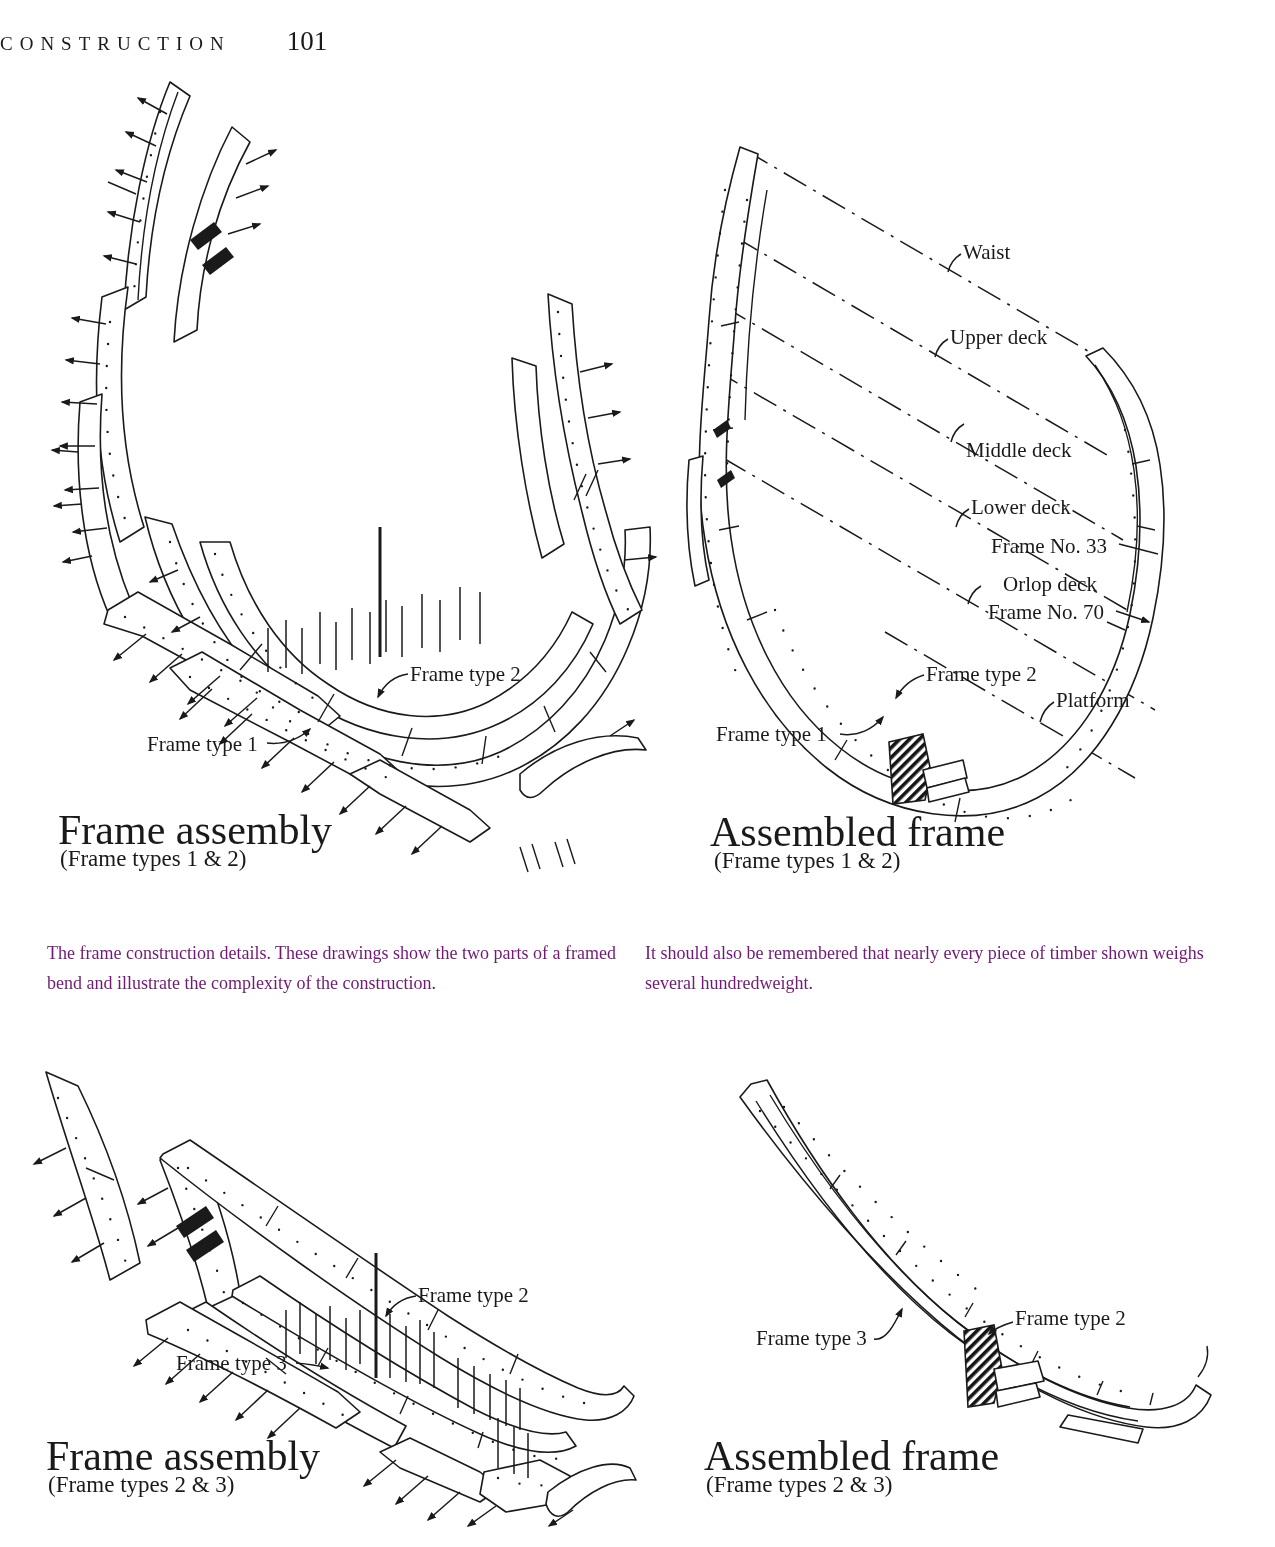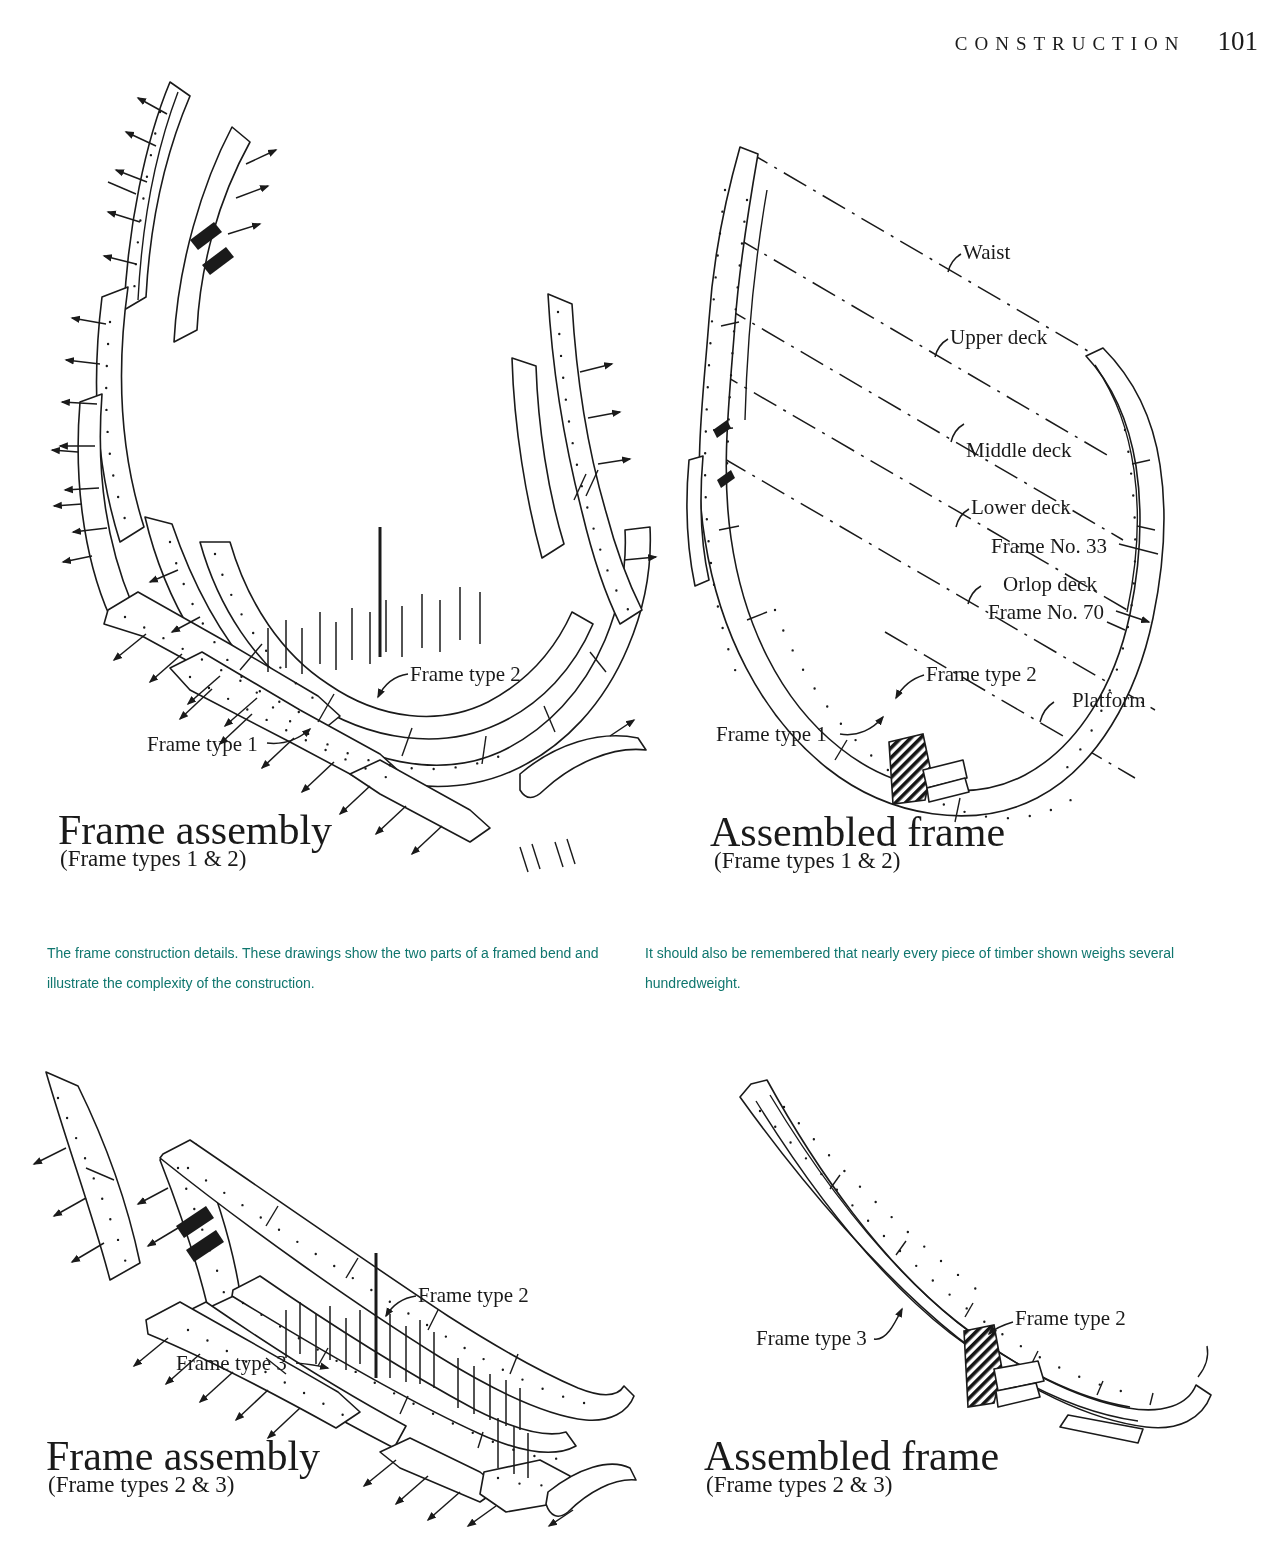--- a/index.html
+++ b/index.html
@@ -3,42 +3,42 @@
 <meta charset="utf-8">
 <style>
   * { margin:0; padding:0; box-sizing:border-box; }
   html,body { background:#ffffff; }
   body {
     position:relative; width:1275px; height:1547px; overflow:hidden;
     font-family:"Liberation Serif","DejaVu Serif",serif; color:#1a1a1a;
   }
   .hdr {
     position:absolute; top:26px; left:0; width:1258px;
-    display:flex; justify-content:flex-end; align-items:baseline; gap:32px;padding-left:22px;
+    display:flex; justify-content:flex-start; align-items:baseline; gap:56px;
   }
   .hdr .sec { font-size:19px; letter-spacing:7px; }
   .hdr .pg  { font-size:27px; }
 
   svg { position:absolute; overflow:visible; }
   .timber { fill:#ffffff; stroke:#1a1a1a; stroke-width:1.6; stroke-linejoin:round; }
   .line   { fill:none; stroke:#1a1a1a; stroke-width:1.4; }
   .tick   { stroke:#1a1a1a; stroke-width:1.5; }
   .pin    { stroke:#1a1a1a; stroke-width:1.5; }
   .pin.tall { stroke-width:3; }
   .wedge  { fill:#1a1a1a; }
   .dots   { fill:none; stroke:#1a1a1a; stroke-width:2.4; stroke-linecap:round; stroke-dasharray:0 22; }
   .deck   { fill:none; stroke:#1a1a1a; stroke-width:1.5; stroke-dasharray:26 8 3 8; }
   .leader { fill:none; stroke:#1a1a1a; stroke-width:1.5; }
 
   .fig-label { position:absolute; font-size:21px; white-space:nowrap; }
   .fig-title { position:absolute; font-size:42px; white-space:nowrap; }
   .fig-sub   { position:absolute; font-size:23px; white-space:nowrap; }
   .body-text {
-    position:absolute; font-family:Liberation Sans, sans-serif;
-    font-size:14px; line-height:30px; color:#0f766e;
+    position:absolute; font-family:Liberation Serif, serif;
+    font-size:18px; line-height:30px; color:#701a75;
   }
   .body-text.left  { left:47px;  top:938px; width:590px; }
   .body-text.right { left:645px; top:938px; width:585px; }
 </style>
 </head>
 <body>
 
 <div class="hdr">
   <span class="sec">CONSTRUCTION</span>
   <span class="pg">101</span>
@@ -369,21 +369,21 @@
 <div class="fig-label" style="left:147px; top:732px;">Frame type 1</div>
 
 <div class="fig-label" style="left:963px;  top:240px;">Waist</div>
 <div class="fig-label" style="left:950px;  top:325px;">Upper deck</div>
 <div class="fig-label" style="left:966px;  top:410px;margin-top:28px;">Middle deck</div>
 <div class="fig-label" style="left:971px;  top:495px;">Lower deck</div>
 <div class="fig-label" style="left:991px;  top:534px;">Frame No. 33</div>
 <div class="fig-label" style="left:983px;  top:572px;margin-left:20px;">Orlop deck</div>
 <div class="fig-label" style="left:988px;  top:600px;font-family:Liberation Serif, serif;">Frame No. 70</div>
 <div class="fig-label" style="left:926px;  top:662px;">Frame type 2</div>
-<div class="fig-label" style="left:1056px; top:688px;margin-left:16px;">Platform</div>
+<div class="fig-label" style="left:1056px; top:688px;">Platform</div>
 <div class="fig-label" style="left:716px;  top:722px;">Frame type 1</div>
 
 <div class="fig-label" style="left:418px; top:1283px;">Frame type 2</div>
 <div class="fig-label" style="left:176px; top:1351px;">Frame type 3</div>
 
 <div class="fig-label" style="left:756px;  top:1326px;">Frame type 3</div>
 <div class="fig-label" style="left:1015px; top:1306px;">Frame type 2</div>
 
 <div class="fig-title" style="left:58px;  top:806px;">Frame assembly</div>
 <div class="fig-sub" style="left:60px;  top:846px;">(Frame types 1 &amp; 2)</div>

